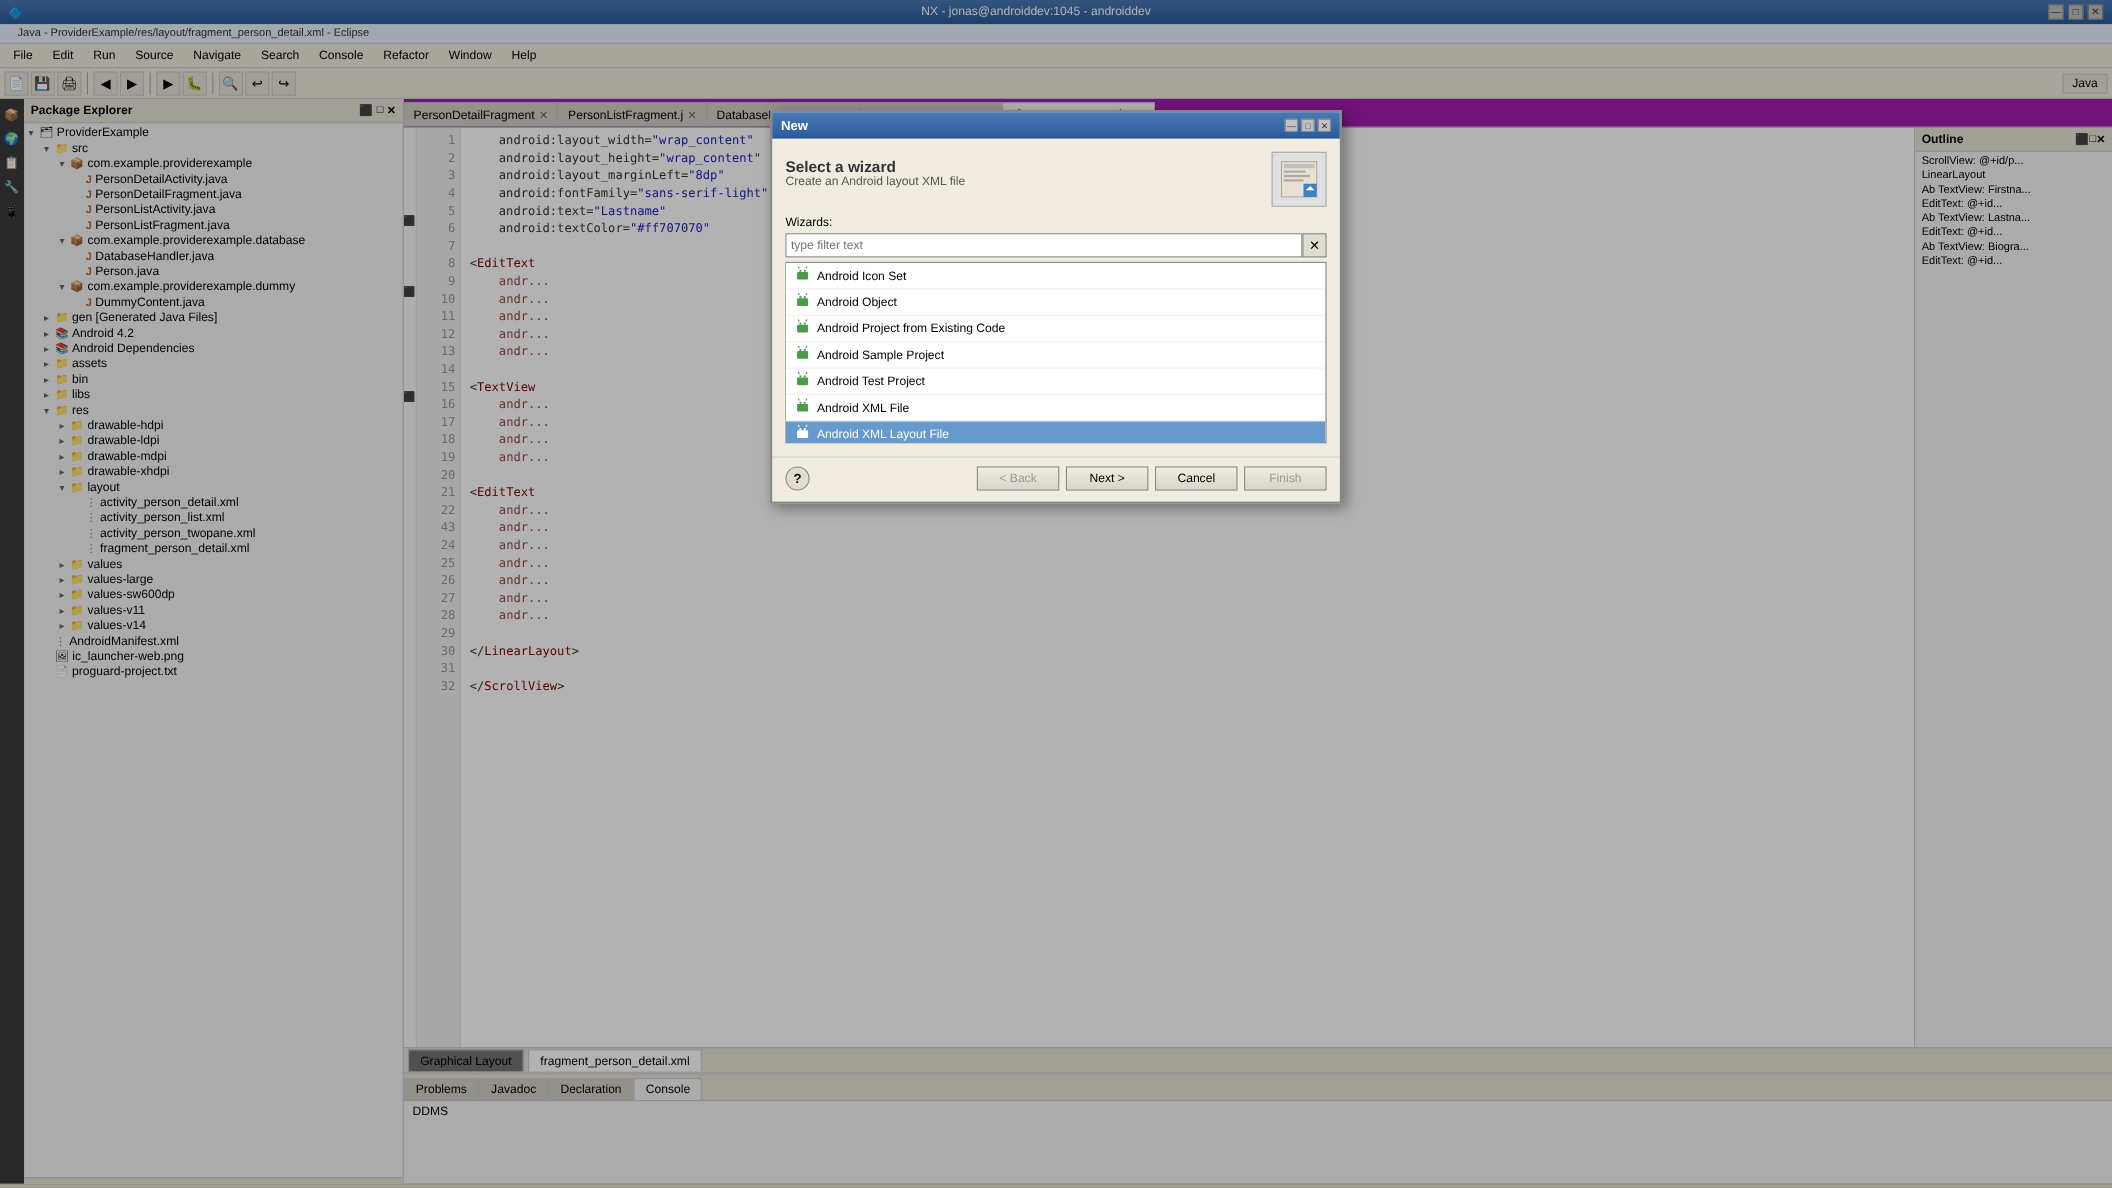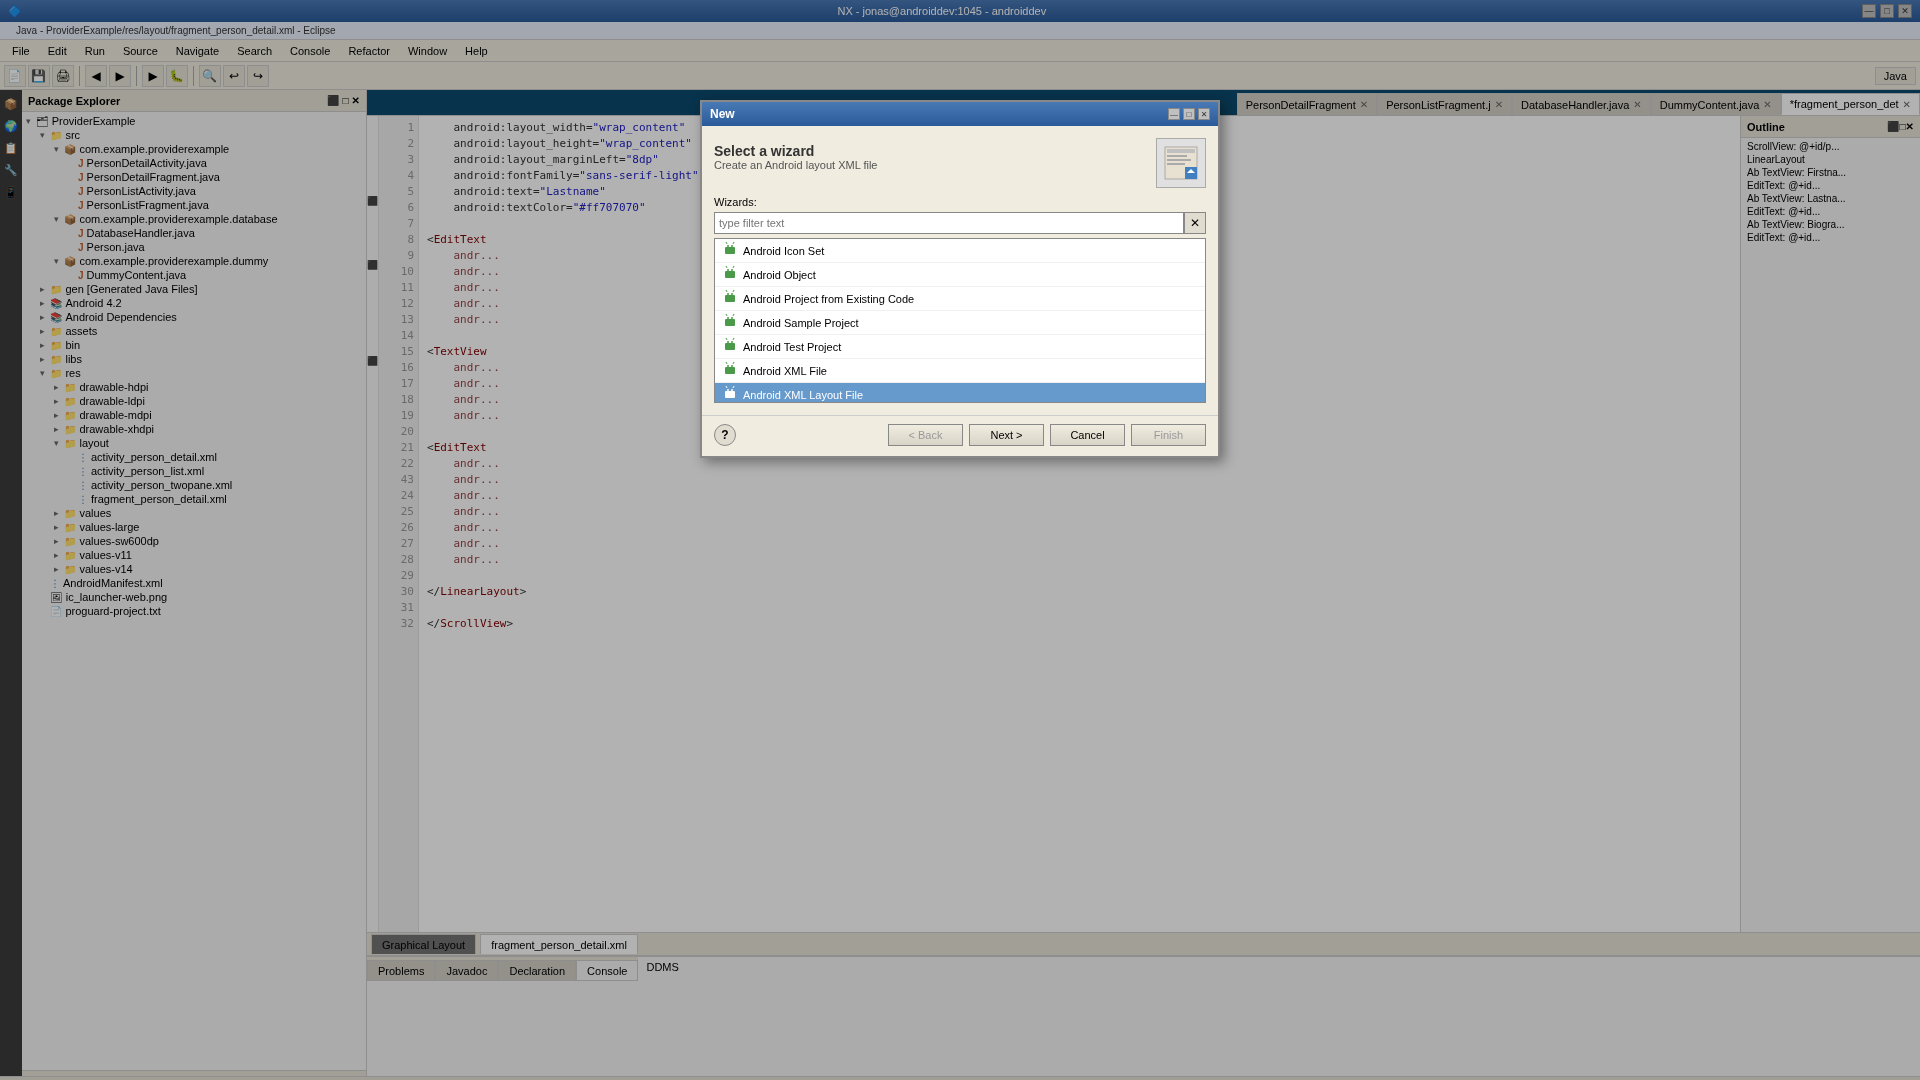--- a/index.html
+++ b/index.html
@@ -121,28 +121,27 @@
     
     #right-panel {
       flex: 1;
       display: flex;
       flex-direction: column;
       overflow: hidden;
     }
 
     
     #editor-tabs {
-      background: #0c4a6e;
+      background: #a21caf;
       border-bottom: 1px solid #ccc;
       display: flex;
       align-items: flex-end;
       padding-top: 3px;
       height: 26px;
       overflow: hidden;
-      justify-content: flex-end;
     }
     .editor-tab {
       background: #d4d0c8;
       border: 1px solid #ccc;
       border-bottom: none;
       padding: 2px 8px;
       font-size: 11px;
       cursor: pointer;
       height: 22px;
       display: flex;
@@ -219,25 +218,25 @@
     .outline-item {
       padding: 1px 4px;
       cursor: pointer;
       white-space: nowrap;
       overflow: hidden;
       text-overflow: ellipsis;
     }
 
     
     #bottom-panel {
-      height: 120px;
+      height: 100px;
       border-top: 1px solid #ccc;
       background: #f5f5f5;
       display: flex;
-      flex-direction: row;
+      flex-direction: column;
     }
     #bottom-tabs {
       background: #e8e4d8;
       border-bottom: 1px solid #ccc;
       display: flex;
       align-items: flex-end;
       padding-top: 2px;
       height: 24px;
       overflow: hidden;
     }

